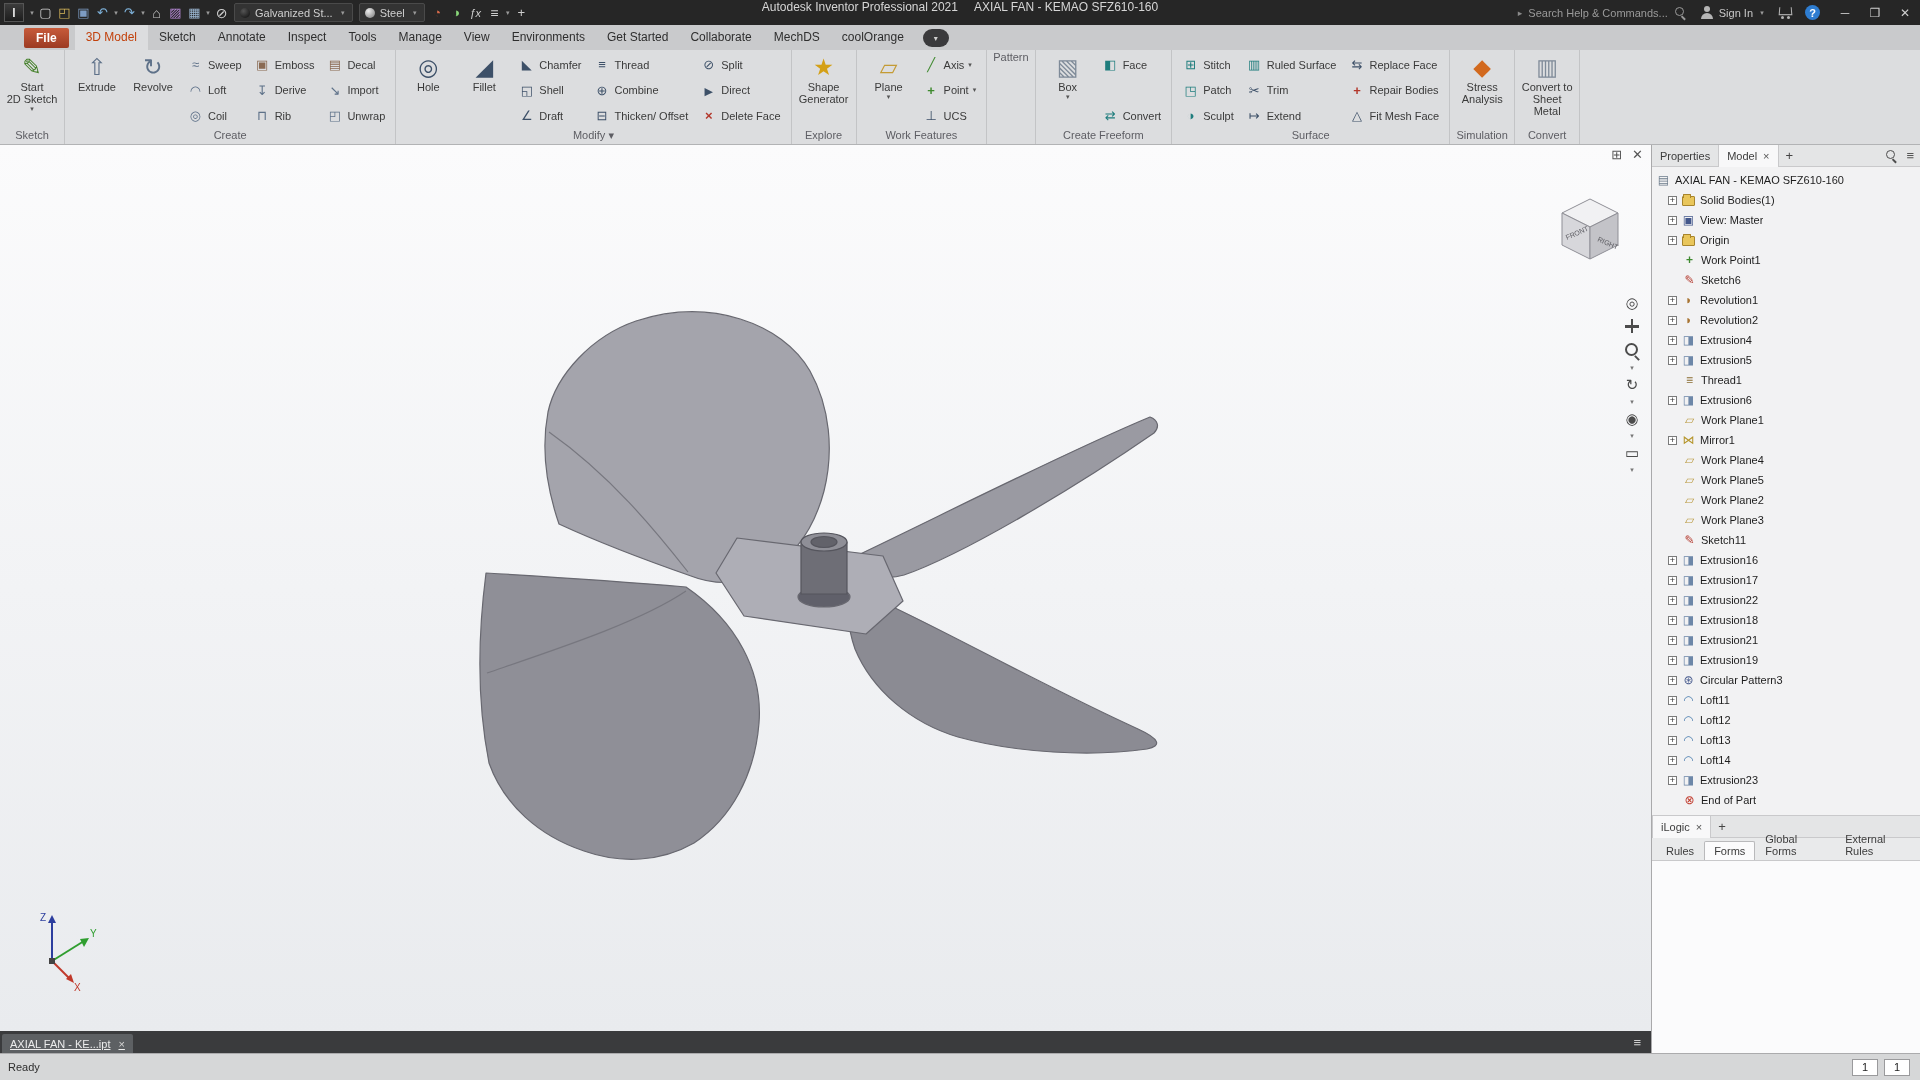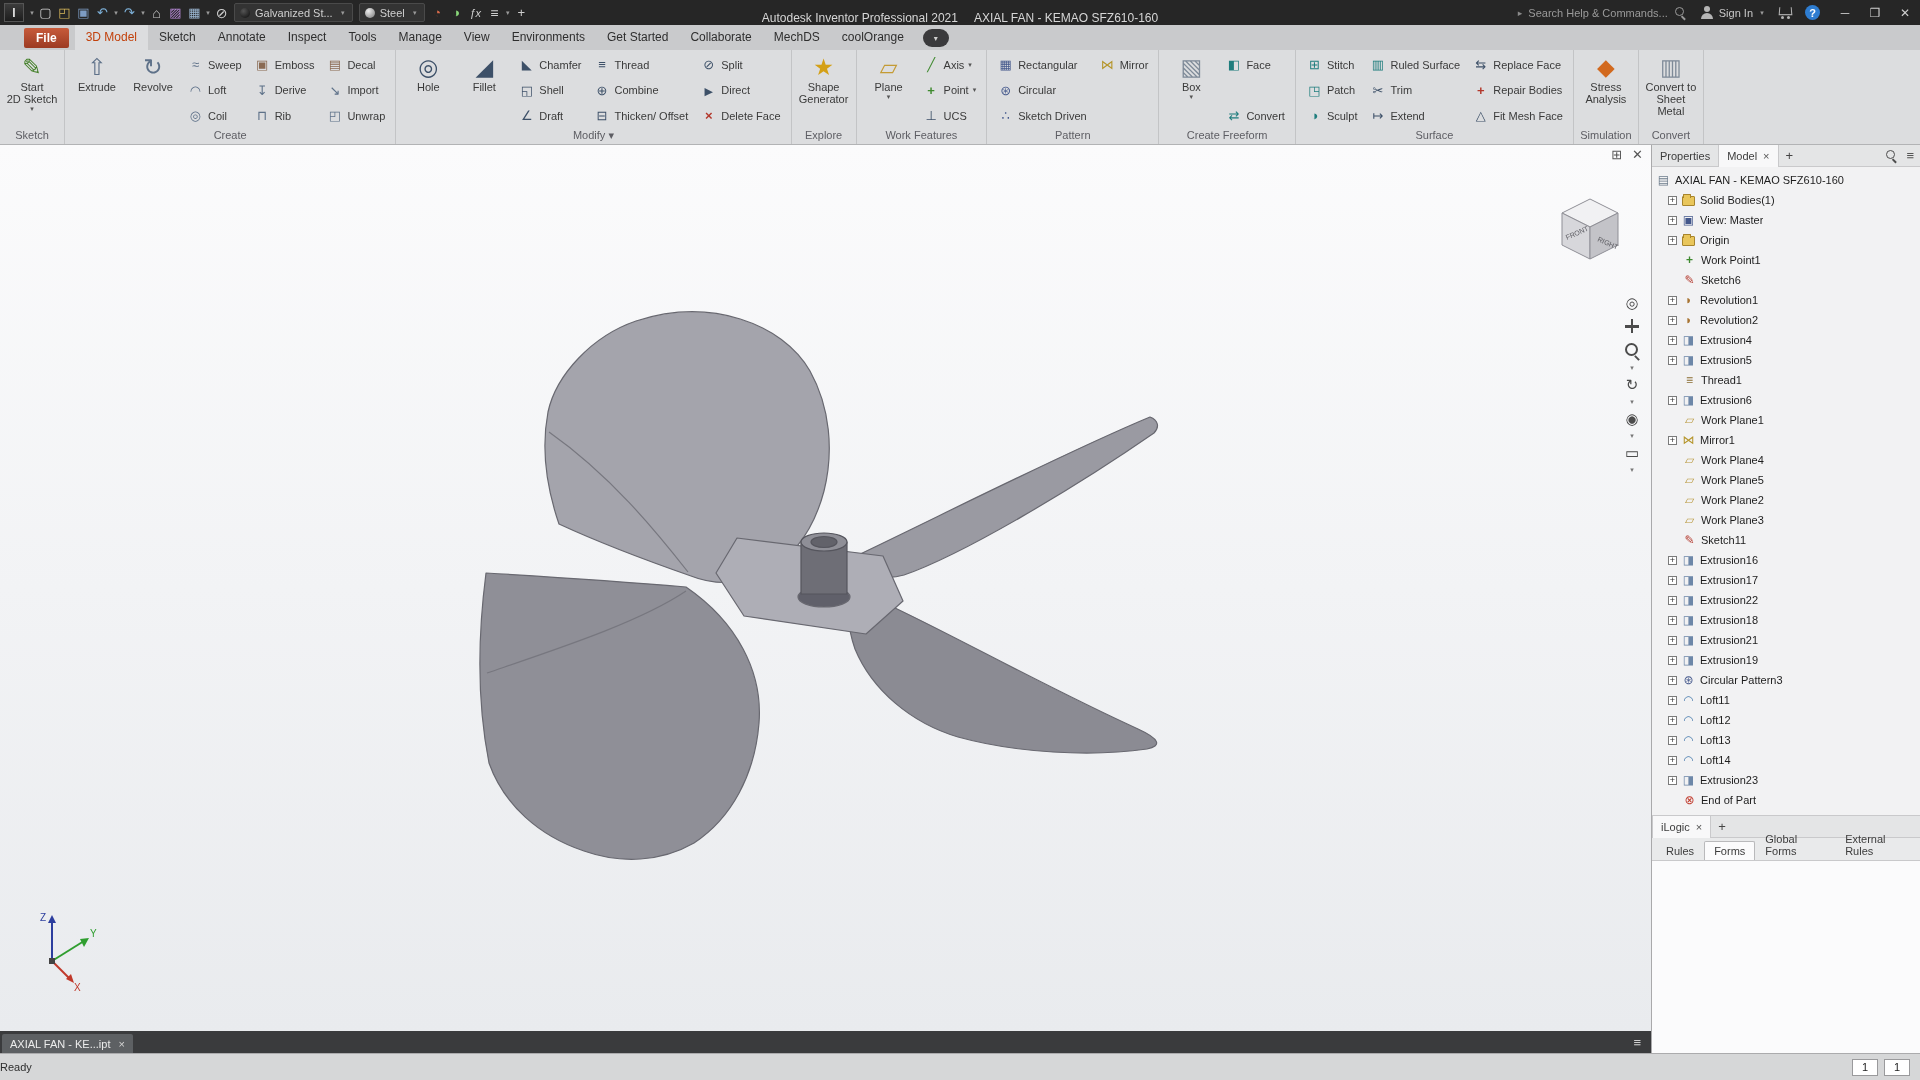--- a/index.html
+++ b/index.html
@@ -31,21 +31,21 @@
   .q-clay::before{content:"◑";color:#8ad87a;}
   .q-fx::before{content:"ƒx";font-style:italic;font-size:11px;color:#cfcfcf;}
   .q-sliders::before{content:"≡";color:#cfcfcf;font-size:14px;}
   .q-plus::before{content:"+";color:#cfcfcf;font-size:13px;}
   .mat-dd{display:flex;align-items:center;height:19px;background:#333;border:1px solid #4a4a4a;
           border-radius:2px;margin:0 3px;padding:0 5px;color:#cfcfcf;font-size:11px;white-space:nowrap;}
   .mat-dot{width:10px;height:10px;border-radius:50%;background:radial-gradient(circle at 35% 30%,#555,#0a0a0a);margin-right:5px;}
   .app-dot{width:10px;height:10px;border-radius:50%;background:radial-gradient(circle at 35% 30%,#eee,#777);margin-right:5px;}
   .mat-dd .gdd{margin-left:6px;}
   .tb-center{position:absolute;left:50%;top:0;transform:translateX(-50%);height:25px;
-             display:flex;align-items:flex-end;white-space:nowrap;color:#d6d6d6;font-size:12px;}
+             display:flex;align-items:flex-start;white-space:nowrap;color:#d6d6d6;font-size:12px;}
   .tb-center .doc{margin-left:16px;}
   .tb-right{position:absolute;right:0;top:0;height:25px;display:flex;align-items:center;}
   .searchbox{display:flex;align-items:center;color:#9a9a9a;font-size:11px;margin-right:14px;white-space:nowrap;}
   .searchbox .arr{font-size:9px;margin-right:6px;color:#8a8a8a;}
   .srch-ico{position:relative;width:13px;height:13px;margin-left:6px;display:inline-block;}
   .srch-ico::before{content:"";position:absolute;left:1px;top:1px;width:7px;height:7px;border:1.5px solid #9a9a9a;border-radius:50%;}
   .srch-ico::after{content:"";position:absolute;right:1px;bottom:1px;width:5px;height:1.5px;background:#9a9a9a;transform:rotate(45deg);}
   .person{position:relative;width:13px;height:13px;margin-right:5px;}
   .person::before{content:"";position:absolute;left:3.5px;top:0;width:6px;height:6px;border-radius:50%;background:#b5b5b5;}
   .person::after{content:"";position:absolute;left:0.5px;bottom:0;width:12px;height:6px;border-radius:6px 6px 0 0;background:#b5b5b5;}
@@ -197,28 +197,28 @@
   #iltabs{position:absolute;left:0;top:693px;width:100%;height:23px;background:#e9eaeb;
           display:flex;align-items:flex-end;padding-left:4px;border-bottom:1px solid #c9c9cb;}
   .iltab{padding:3px 9px;font-size:11px;color:#3c3c3c;border:1px solid transparent;border-bottom:none;}
   .iltab.active{background:#fbfbfc;border-color:#b9b9bb;border-radius:2px 2px 0 0;}
   #forms{position:absolute;left:0;top:716px;width:100%;bottom:0;background:#fbfbfc;}
 
   
   #doctabs{position:absolute;left:0;top:1031px;width:1651px;height:22px;background:#3a3b3d;
            display:flex;align-items:flex-end;}
   .dtab{display:flex;align-items:center;height:19px;margin-left:2px;background:#5d6063;color:#ececec;
-        font-size:11px;padding:0 8px;border-radius:2px 2px 0 0;white-space:nowrap;}
+        font-size:11px;padding:0 8px;border-radius:2px 2px 0 0;white-space:nowrap;text-decoration:underline;}
   .dtab .xclose{color:#d5d5d5;margin-left:8px;}
   .burger{margin-left:auto;margin-right:10px;color:#d0d0d0;font-size:13px;line-height:20px;}
 
   
   #statusbar{position:absolute;left:0;top:1053px;width:1920px;height:27px;background:#d6d7d8;
              border-top:1px solid #ababad;display:flex;align-items:center;font-size:11px;color:#2e2e2e;}
-  #statusbar .ready{}
+  #statusbar .ready{padding-left:8px;}
   .sb-right{margin-left:auto;display:flex;align-items:center;gap:6px;padding-right:10px;}
   .sb-box{width:26px;height:17px;background:#fff;border:1px solid #9a9a9c;display:flex;
           align-items:center;justify-content:center;font-size:11px;color:#222;}
 </style>
 </head>
 <body>
 
 <div id="app">
 
   <div id="titlebar">
@@ -452,42 +452,20 @@
             </div>
             <div class="btn-small">
               <span class="sic ri-ucs"></span>
               <span class="sl">UCS</span>
             </div>
           </div>
         </div>
         <div class="plabel">Work Features</div>
       </div>
       <div class="panel">
-        <div class="pbody">
-          <div class="rcol">
-            <div class="btn-small">
-              <span class="sic ri-rectpat"></span>
-              <span class="sl">Rectangular</span>
-            </div>
-            <div class="btn-small">
-              <span class="sic ri-circpat"></span>
-              <span class="sl">Circular</span>
-            </div>
-            <div class="btn-small">
-              <span class="sic ri-skdriven"></span>
-              <span class="sl">Sketch Driven</span>
-            </div>
-          </div>
-          <div class="rcol">
-            <div class="btn-small">
-              <span class="sic ri-mirror"></span>
-              <span class="sl">Mirror</span>
-            </div>
-          </div>
-        </div>
         <div class="plabel">Pattern</div>
       </div>
       <div class="panel">
         <div class="pbody">
           <div class="btn-big">
             <span class="ric ri-boxff"></span>
             <span class="bl">Box</span>
             <span class="bar">▾</span>
           </div>
           <div class="rcol">

